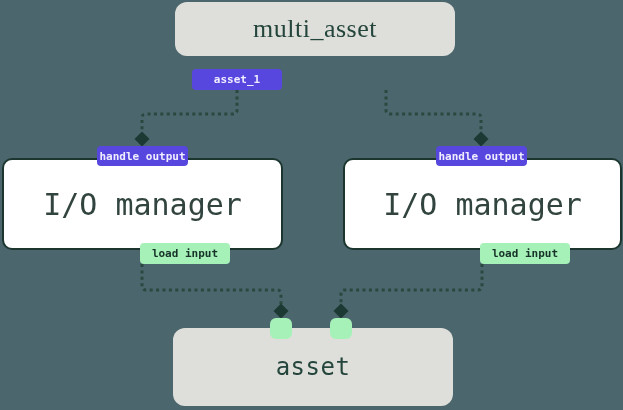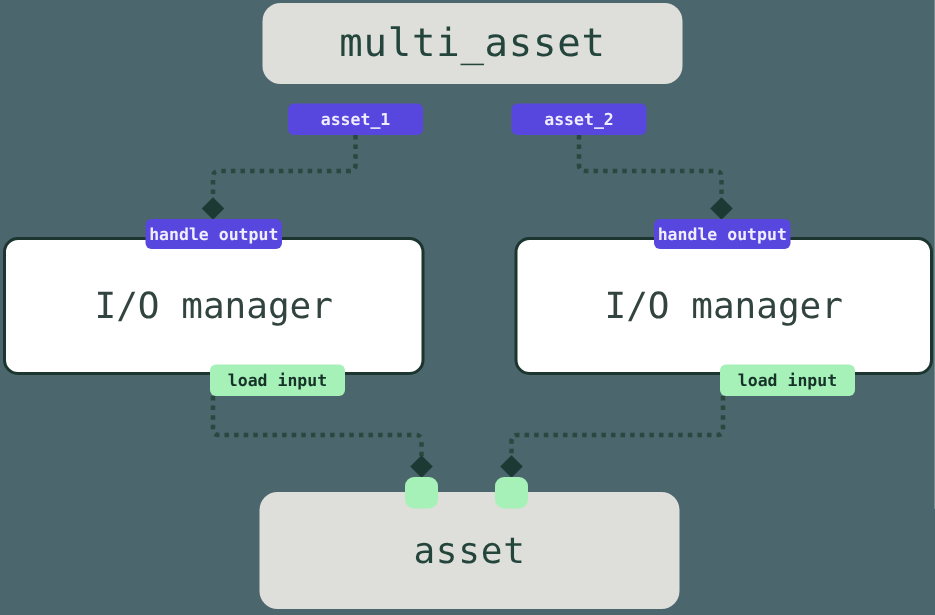--- a/index.html
+++ b/index.html
@@ -23,28 +23,28 @@
     z-index: 1;
   }
   .node-gray {
     background: var(--node-fill, #dedfda);
     border-radius: 12px;
     color: var(--node-text, #24453c);
     font-size: 26px;
     font-weight: 500;
     letter-spacing: 0.5px;
   }
-  .node-multi { left: 175px; top: 2px; width: 280px; height: 54px; }
+  .node-multi { left: 175px; top: 2px; width: 280px; height: 54px; font-family: Liberation Serif, serif; }
   .node-asset { left: 173px; top: 328px; width: 280px; height: 78px; font-size: 24px; }
   .node-io {
     background: var(--io-fill, #ffffff);
     border: 2.5px solid var(--io-border, #1c362f);
     border-radius: 10px;
     color: var(--io-text, #32443f);
-    font-size: 24px;
+    font-size: 30px;
     top: 158px;
     width: 281px;
     height: 92px;
   }
   .node-io-left { left: 2px; }
   .node-io-right { left: 343px; width: 279px; }
   .badge {
     position: absolute;
     display: flex;
     align-items: center;
@@ -113,23 +113,20 @@
     <path class="connector-path" d="M482,264 L482,286 Q482,290 478,290 L345,290 Q341,290 341,294 L341,304"></path>
     <polygon class="arrowhead" points="341,303.5 348.5,311 341,318.5 333.5,311"></polygon>
   </svg>
 
   <div class="node node-gray node-multi">
     <span>multi_asset</span>
   </div>
   <div class="badge badge-purple badge-asset1">
     <span>asset_1</span>
   </div>
-  <div class="badge badge-purple badge-asset2">
-    <span>asset_2</span>
-  </div>
 
   <div class="badge badge-purple badge-handle-left">
     <span>handle output</span>
   </div>
   <div class="node node-io node-io-left">
     <span>I/O manager</span>
   </div>
   <div class="badge badge-green badge-load-left">
     <span>load input</span>
   </div>

